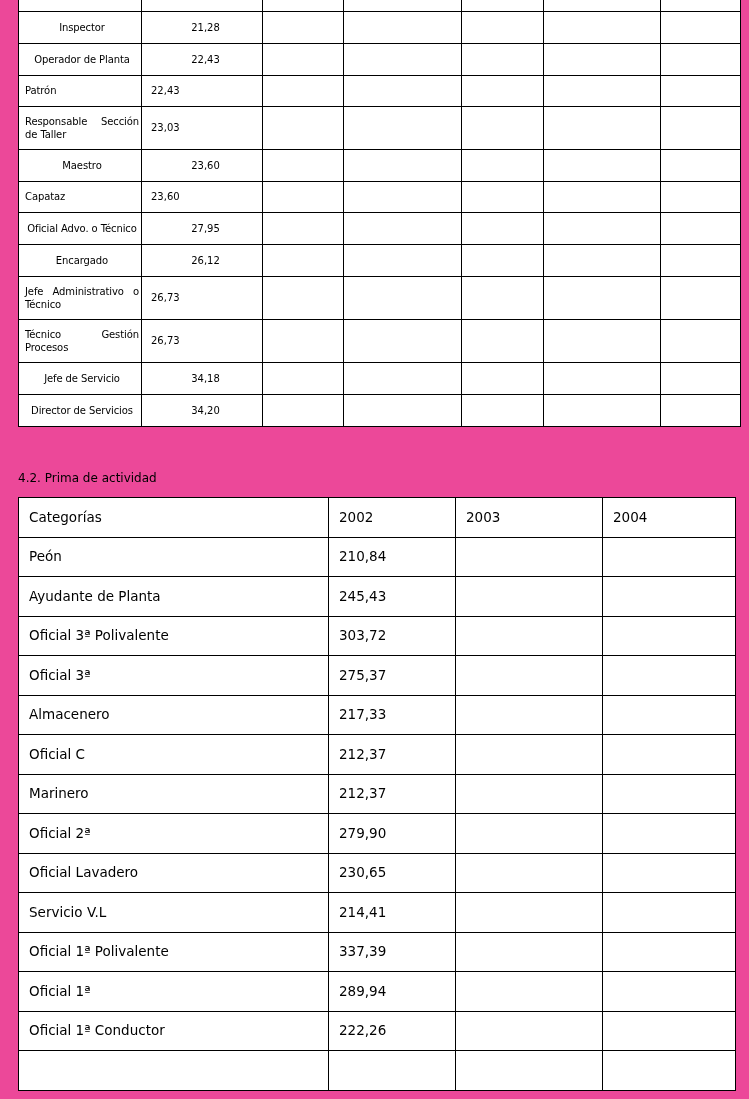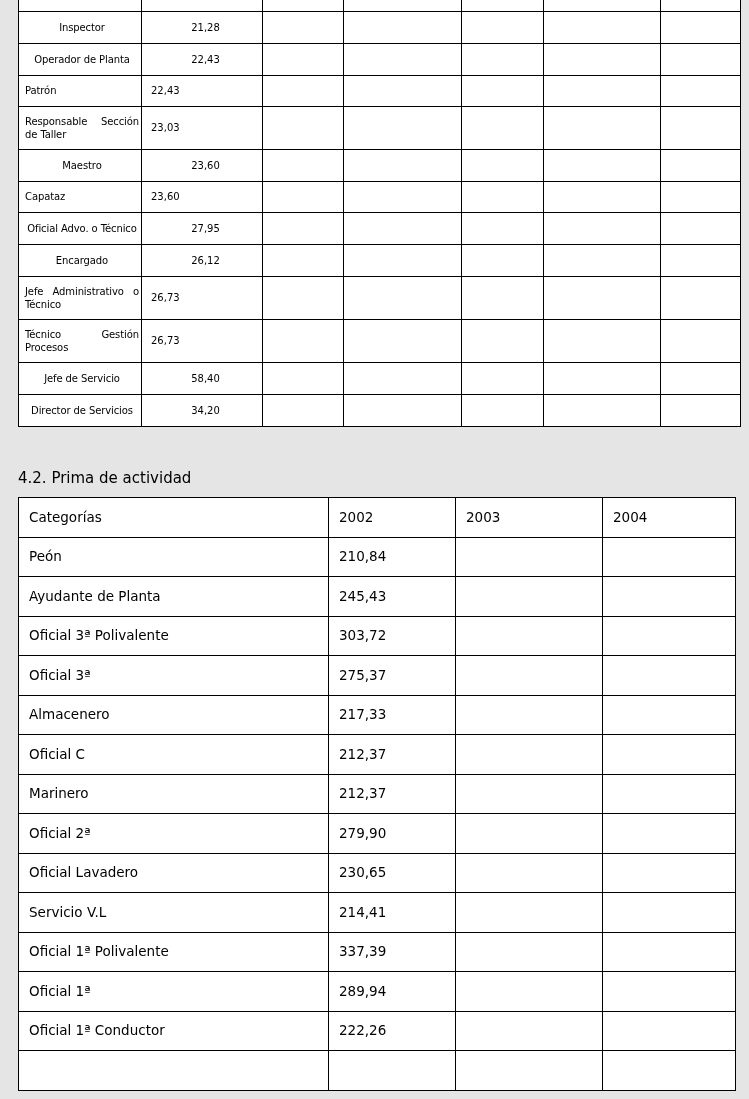--- a/index.html
+++ b/index.html
@@ -2,21 +2,21 @@
 <html><head>
 <meta charset="utf-8">
 <style>
   * { margin: 0; padding: 0; box-sizing: border-box; }
   html, body { background: #ffffff; }
   .page {
     position: relative;
     width: 749px;
     height: 1099px;
     overflow: hidden;
-    background: #e5e5e5;
+    background: #ec4899;
     color: #000000;
     font-family: "DejaVu Sans", sans-serif;
   }
   table {
     position: absolute;
     border-collapse: collapse;
     table-layout: fixed;
     background: #ffffff;
   }
   td, th {
@@ -39,21 +39,21 @@
   .t1 td.val { padding-left: 9px; }
   .t1 tr.sliver td { height: 31px; }
   .t1 tr.s td { height: 32px; text-align: center; }
   .t1 tr.m td { height: 31px; }
   .t1 tr.d td { height: 43px; }
   
   .heading {
     position: absolute;
     left: 18px;
     top: 469px;
-    font-size: 15px;
+    font-size: 12px;
     line-height: 18px;
     color: #000000;
   }
   
   .t2 {
     left: 18px;
     top: 497px;
     width: 717px;
     font-size: 13.5px;
     line-height: 17px;
@@ -171,21 +171,21 @@
         <td class="cat">Técnico Gestión Procesos</td>
           <td class="val">26,73</td>
           <td class="e"></td>
           <td class="e"></td>
           <td class="e"></td>
           <td class="e"></td>
           <td class="e"></td>
       </tr>
       <tr class="s">
         <td class="cat">Jefe de Servicio</td>
-          <td class="val">58,40</td>
+          <td class="val">34,18</td>
           <td class="e"></td>
           <td class="e"></td>
           <td class="e"></td>
           <td class="e"></td>
           <td class="e"></td>
       </tr>
       <tr class="s">
         <td class="cat">Director de Servicios</td>
           <td class="val">34,20</td>
           <td class="e"></td>

